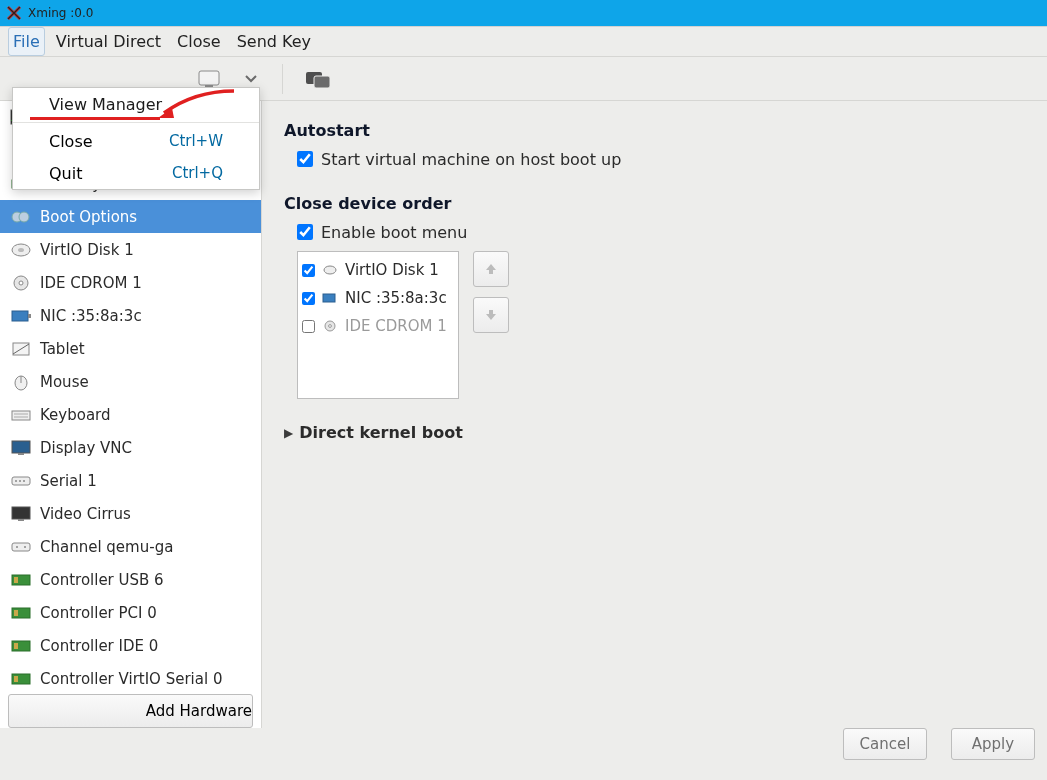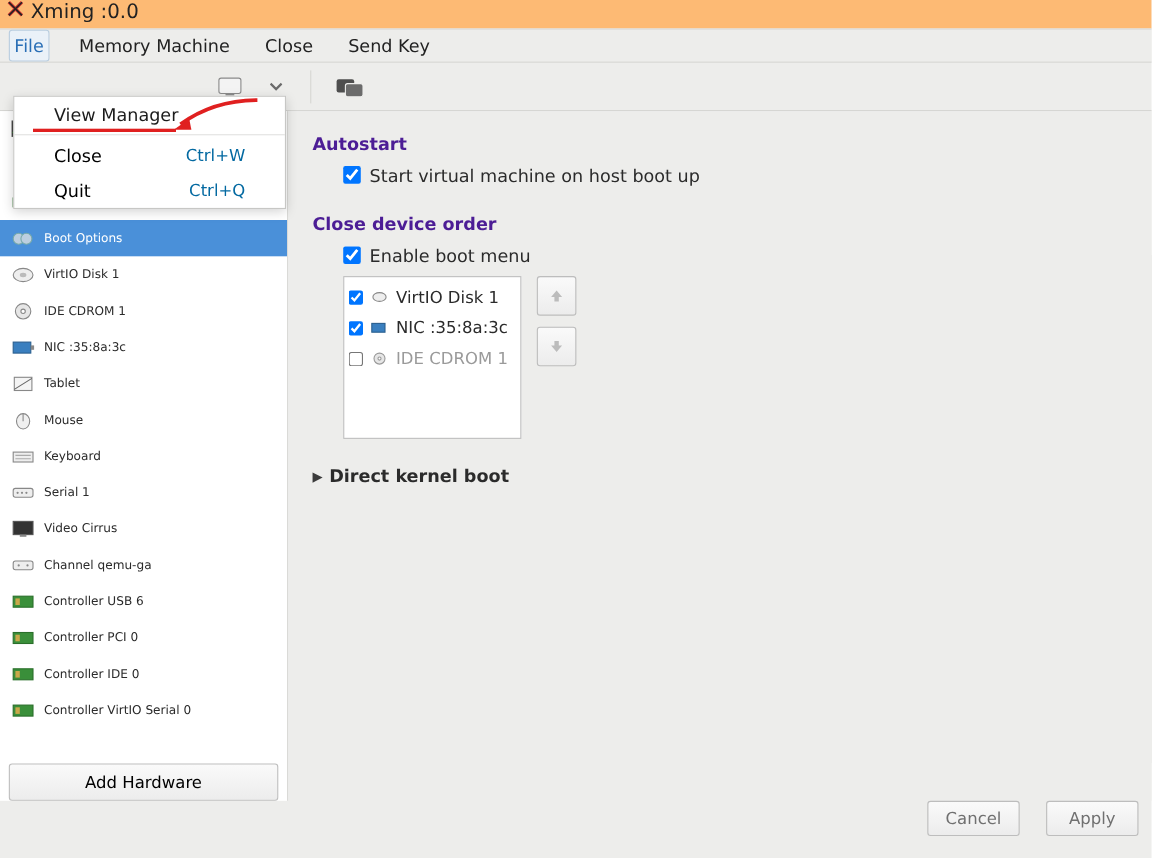--- a/index.html
+++ b/index.html
@@ -1,49 +1,49 @@
 <!DOCTYPE html>
 <html><head>
 <meta charset="utf-8">
 <style>
 * { box-sizing: border-box; margin: 0; padding: 0; font-family: "DejaVu Sans", "Liberation Sans", sans-serif; }
 html, body { width: 1047px; height: 780px; background: #fff; overflow: hidden; }
 
 
-.titlebar { height: 26px; display: flex; padding: 0 6px; font-size: 18px; color: #222; background: #fdba74; }
+.titlebar { height: 26px; display: flex; align-items: center; padding: 0 6px; font-size: 12px; color: #222; background: #0ea5e9; }
 .titlebar .xicon { width: 16px; height: 16px; margin-right: 6px; display: inline-flex; }
 
 
 .client { position: relative; width: 100%; height: calc(780px - 26px); background: #ededeb; border-top: 1px solid #d2d2d2; }
 
 
-.menubar { position: relative; height: 30px; display: flex; align-items: center; padding: 0 8px; gap: 22px; font-size: 16px; color: #222; background: #ededeb; border-bottom: 1px solid #d6d6d3; }
+.menubar { position: relative; height: 30px; display: flex; align-items: center; padding: 0 8px; gap: 6px; font-size: 16px; color: #222; background: #ededeb; border-bottom: 1px solid #d6d6d3; }
 .menubar .mitem { padding: 4px 4px; border: 1px solid transparent; border-radius: 3px; cursor: default; }
 .menubar .mitem.open { color: #2a6fb6; border: 1px solid #b9cddf; background: #eaf1f8; }
 
 
 .toolbar { height: 44px; display: flex; align-items: center; padding: 0 8px; gap: 12px; border-bottom: 1px solid #d6d6d3; }
 .toolbar .slot { width: 34px; height: 30px; display: flex; align-items: center; justify-content: center; }
 .toolbar .dropdown { width: 26px; height: 30px; display: flex; align-items: center; justify-content: center; color: #6b6b6b; }
 .toolbar .divider { width: 1px; height: 30px; background: #d6d6d3; margin: 0 6px; }
 
 
 .body { position: absolute; top: 74px; left: 0; right: 0; bottom: 52px; display: flex; }
 .sidebar { width: 262px; background: #fff; border-right: 1px solid #d6d6d3; display: flex; flex-direction: column; }
 .hwlist { flex: 1; overflow: hidden; }
-.hwitem { height: 33px; display: flex; align-items: center; gap: 8px; padding: 0 10px; font-size: 11px; color: #2b2b2b; cursor: default; }
+.hwitem { height: 33px; display: flex; align-items: center; gap: 8px; padding: 0 10px; font-size: 15px; color: #2b2b2b; cursor: default; }
 .hwitem.selected { background: #4a90d9; color: #fff; }
 .hwitem .hwicon { width: 22px; height: 20px; display: inline-flex; align-items: center; justify-content: center; }
 .sidebar .addhw { height: 38px; }
-.addbtn { margin: 4px 8px 0 8px; width: calc(100% - 16px); height: 34px; background: linear-gradient(#fafafa, #ececec); border: 1px solid #bdbdbd; border-radius: 3px; font-size: 15px; cursor: default; }
+.addbtn { margin: 4px 8px 0 8px; width: calc(100% - 16px); height: 34px; background: linear-gradient(#fafafa, #ececec); border: 1px solid #bdbdbd; border-radius: 3px; font-size: 15px; cursor: default; text-align: right; }
 
 
 .content { flex: 1; padding: 20px 22px; font-size: 16px; color: #2b2b2b; background: #ededeb; overflow: hidden; }
-.content .grouptitle { font-weight: bold; color: #4c1d95; margin-bottom: 6px; }
-.content .indent { margin-left: 28px; margin-bottom: 22px; }
+.content .grouptitle { font-weight: bold; color: #0f172a; margin-bottom: 6px; }
+.content .indent { margin-left: 13px; margin-bottom: 22px; }
 .chk { display: flex; align-items: center; gap: 8px; font-size: 16px; height: 26px; }
 .chk input { width: 16px; height: 16px; }
 
 .bootorder { display: flex; gap: 14px; align-items: flex-start; margin-top: 6px; }
 .bootlist { width: 162px; height: 148px; background: #fff; border: 1px solid #bdbdbd; padding: 4px; }
 .bootrow { display: flex; align-items: center; gap: 6px; height: 28px; font-size: 15px; }
 .bootrow.disabled { color: #9a9a9a; }
 .bootrow .bicon { width: 18px; height: 16px; display: inline-flex; align-items: center; justify-content: center; }
 .bootbtns { display: flex; flex-direction: column; gap: 10px; }
 .bootbtn { width: 36px; height: 36px; background: linear-gradient(#fafafa, #ececec); border: 1px solid #bdbdbd; border-radius: 3px; display: flex; align-items: center; justify-content: center; color: #9a9a9a; }
@@ -82,21 +82,21 @@
         <path d="M2 2 L14 14 M14 2 L2 14" stroke="#222" stroke-width="1.4"></path>
       </svg>
   </span>
   <span>Xming :0.0</span>
 </div>
 
 <div class="client">
 
   <div class="menubar">
     <div class="mitem open">File</div>
-    <div class="mitem">Memory Machine</div>
+    <div class="mitem">Virtual Direct</div>
     <div class="mitem">Close</div>
     <div class="mitem">Send Key</div>
   </div>
 
   <div class="toolbar">
     <div class="slot"></div>
     <div class="slot"></div>
     <div class="slot"></div>
     <div class="slot"></div>
     <div class="slot">
@@ -217,20 +217,29 @@
           </div>
           <div class="hwitem">
             <span class="hwicon">
               <svg width="22" height="18">
                 <rect x="2" y="5" width="18" height="9" fill="#eee" stroke="#888"></rect>
                 <line x1="4" y1="8" x2="18" y2="8" stroke="#aaa"></line>
                 <line x1="4" y1="11" x2="18" y2="11" stroke="#aaa"></line>
               </svg>
             </span>
             <span>Keyboard</span>
+          </div>
+          <div class="hwitem">
+            <span class="hwicon">
+              <svg width="22" height="18">
+                <rect x="2" y="2" width="18" height="12" fill="#2a5f8f" stroke="#555"></rect>
+                <rect x="8" y="14" width="6" height="2" fill="#888"></rect>
+              </svg>
+            </span>
+            <span>Display VNC</span>
           </div>
           <div class="hwitem">
             <span class="hwicon">
               <svg width="22" height="18">
                 <rect x="2" y="5" width="18" height="8" rx="2" fill="#eee" stroke="#888"></rect>
                 <circle cx="6" cy="9" r="1" fill="#888"></circle>
                 <circle cx="10" cy="9" r="1" fill="#888"></circle>
                 <circle cx="14" cy="9" r="1" fill="#888"></circle>
               </svg>
             </span>

